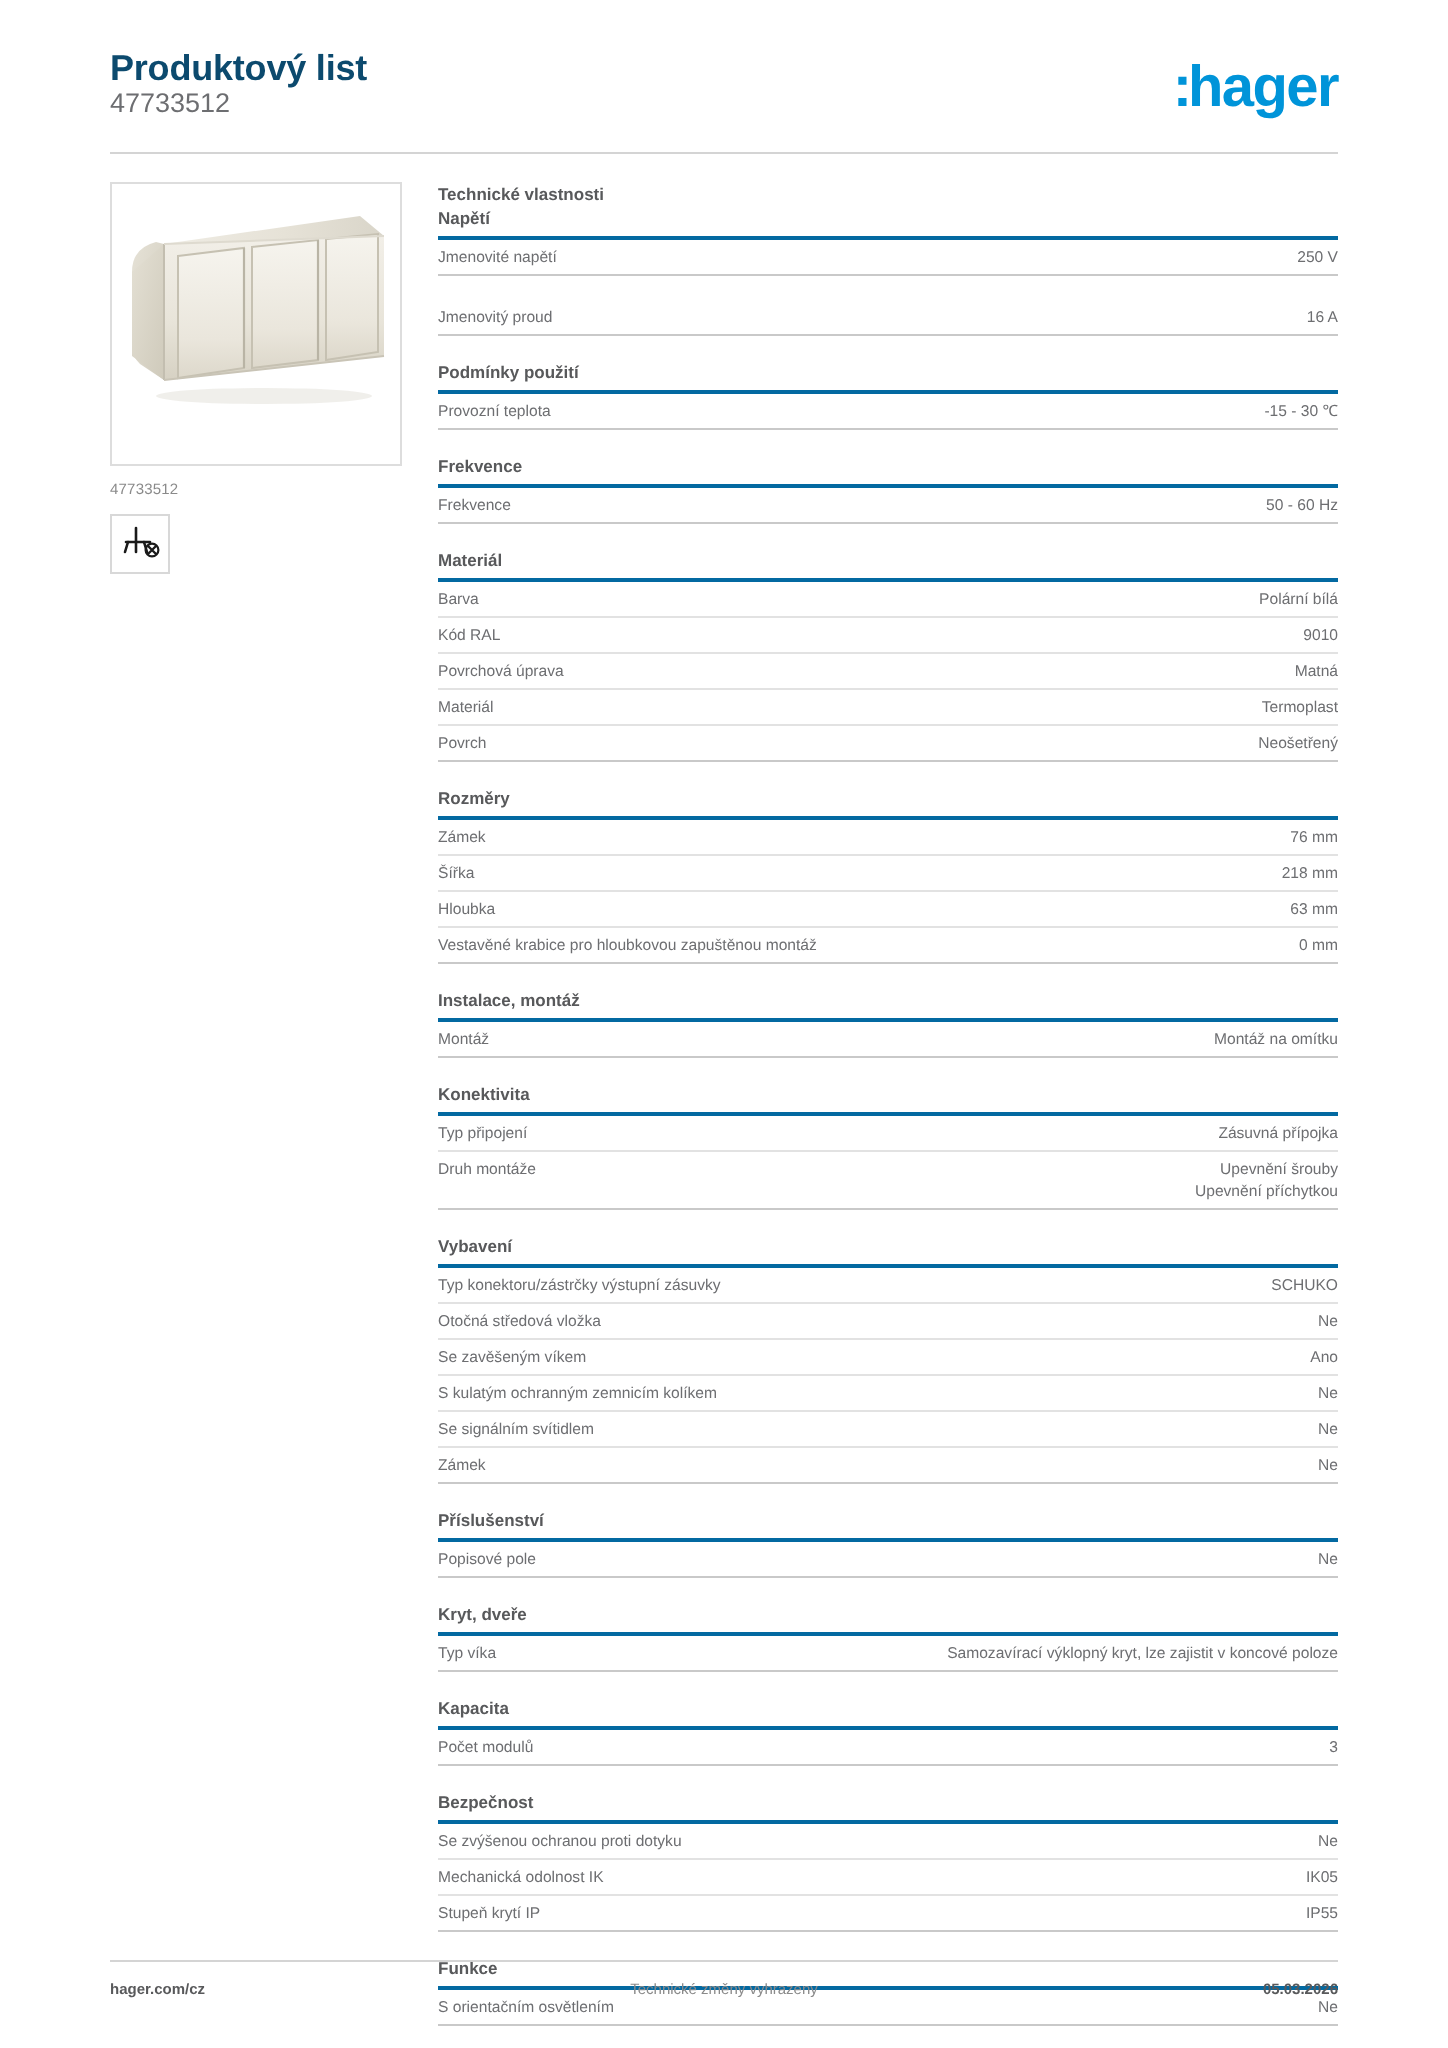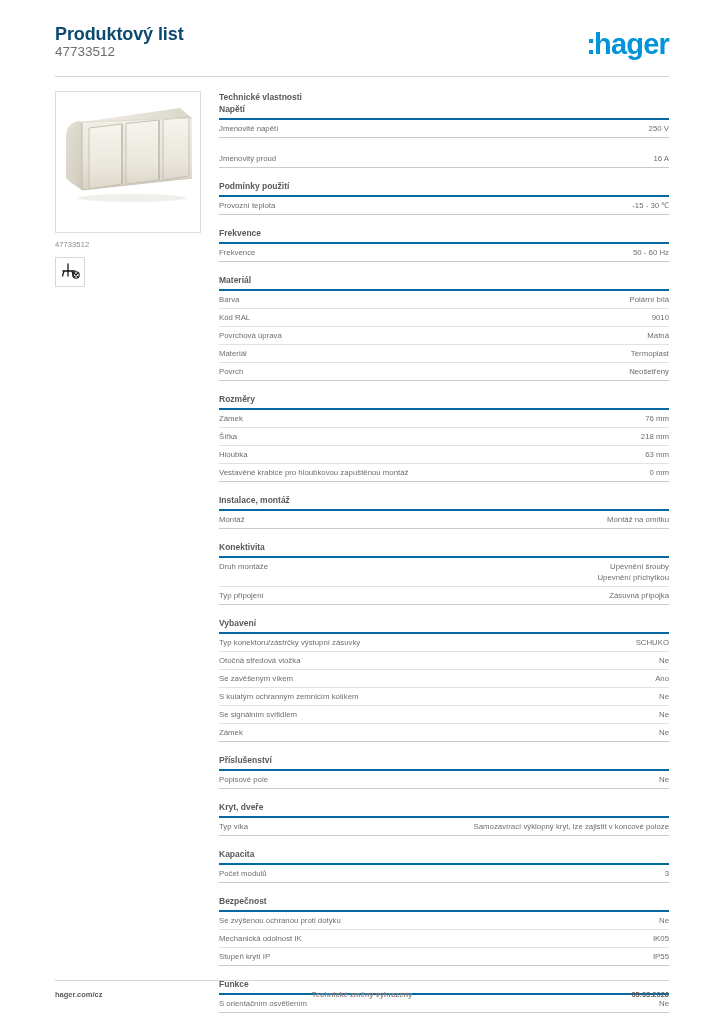--- a/index.html
+++ b/index.html
@@ -181,21 +181,21 @@
     top: 0;
     font-weight: bold;
     color: #58595b;
   }
   .footer-center {
     position: absolute;
     left: 50%;
     transform: translateX(-50%);
     top: 0;
     color: #8a8a8a;
-    font-weight: bold;
+    font-weight: normal;
   }
   .footer-right {
     position: absolute;
     right: 0;
     top: 0;
     font-weight: bold;
     color: #58595b;
   }
 </style>
 </head>
@@ -349,27 +349,27 @@
         <div class="group">
           <div class="group-head">Instalace, montáž</div>
           <div class="row">
             <div class="row-label">Montáž</div>
             <div class="row-value">Montáž na omítku</div>
           </div>
         </div>
         <div class="group">
           <div class="group-head">Konektivita</div>
           <div class="row">
+            <div class="row-label">Typ připojení</div>
+            <div class="row-value">Zásuvná přípojka</div>
+          </div>
+          <div class="row">
             <div class="row-label">Druh montáže</div>
             <div class="row-value">Upevnění šrouby
 Upevnění příchytkou</div>
-          </div>
-          <div class="row">
-            <div class="row-label">Typ připojení</div>
-            <div class="row-value">Zásuvná přípojka</div>
           </div>
         </div>
         <div class="group">
           <div class="group-head">Vybavení</div>
           <div class="row">
             <div class="row-label">Typ konektoru/zástrčky výstupní zásuvky</div>
             <div class="row-value">SCHUKO</div>
           </div>
           <div class="row">
             <div class="row-label">Otočná středová vložka</div>

